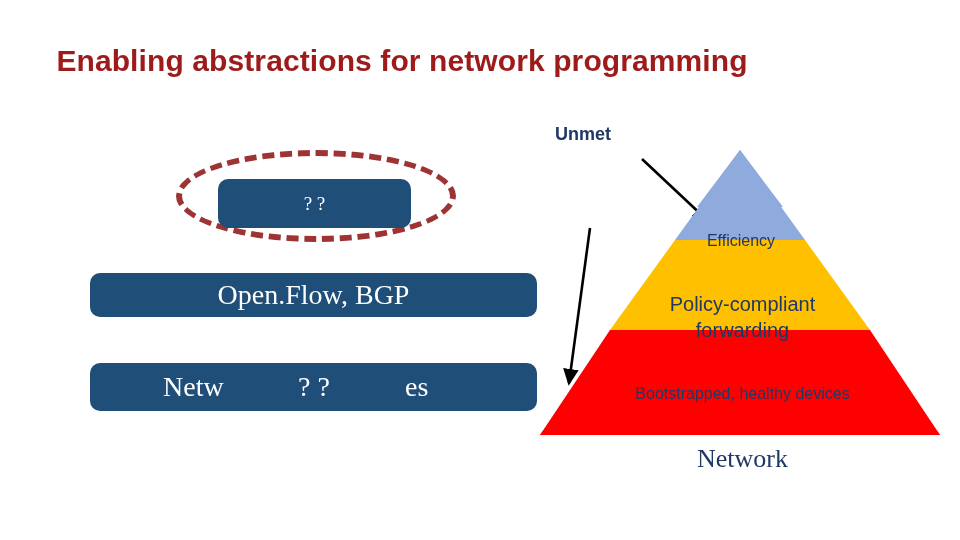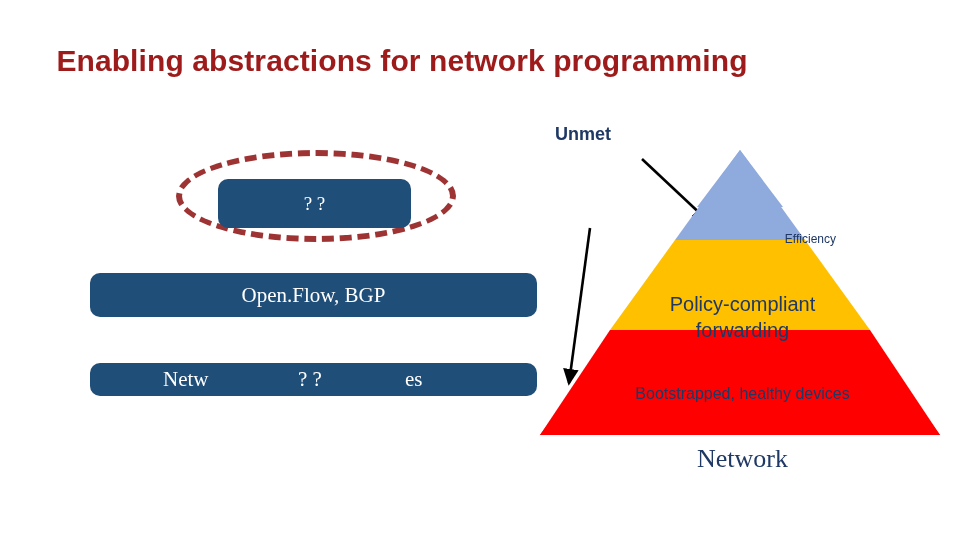--- a/index.html
+++ b/index.html
@@ -29,21 +29,21 @@
     letter-spacing: 0.1px;
   }
 
   
   .bar {
     position: absolute;
     background: #1f4e79;
     border-radius: 10px;
     color: #ffffff;
     font-family: "Liberation Serif", serif;
-    font-size: 21px;
+    font-size: 28px;
     display: flex;
     align-items: center;
     justify-content: center;
     box-sizing: border-box;
   }
   .bar-top {
     left: 218px;
     top: 179px;
     width: 193px;
     height: 49px;
@@ -52,21 +52,21 @@
   .bar-mid {
     left: 90px;
     top: 273px;
     width: 447px;
     height: 44px;
   }
   .bar-bot {
     left: 90px;
     top: 363px;
     width: 447px;
-    height: 33px;
+    height: 48px;
     justify-content: flex-start;
   }
   .bar-bot .seg {
     position: absolute;
     white-space: pre;
   }
   .seg-a { left: 73px; }
   .seg-b { left: 208px; }
   .seg-c { left: 315px; }
 
@@ -117,22 +117,21 @@
   .pyr-label {
     position: absolute;
     text-align: center;
     font-family: "Liberation Sans", sans-serif;
     color: #1f3864;
   }
   .pyr-eff {
     left: 646px;
     top: 232px;
     width: 190px;
-    font-size: 12px;
-    text-align: right;
+    font-size: 16px;
   }
   .pyr-pol {
     left: 620px;
     top: 291px;
     width: 245px;
     font-size: 20px;
     line-height: 1.3;
   }
   .pyr-boot {
     left: 560px;

